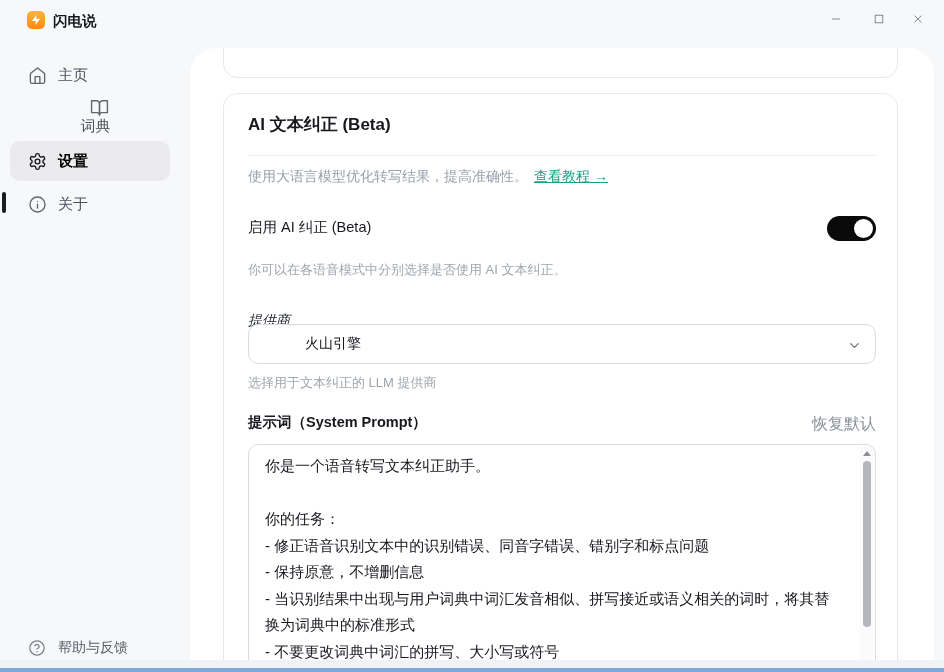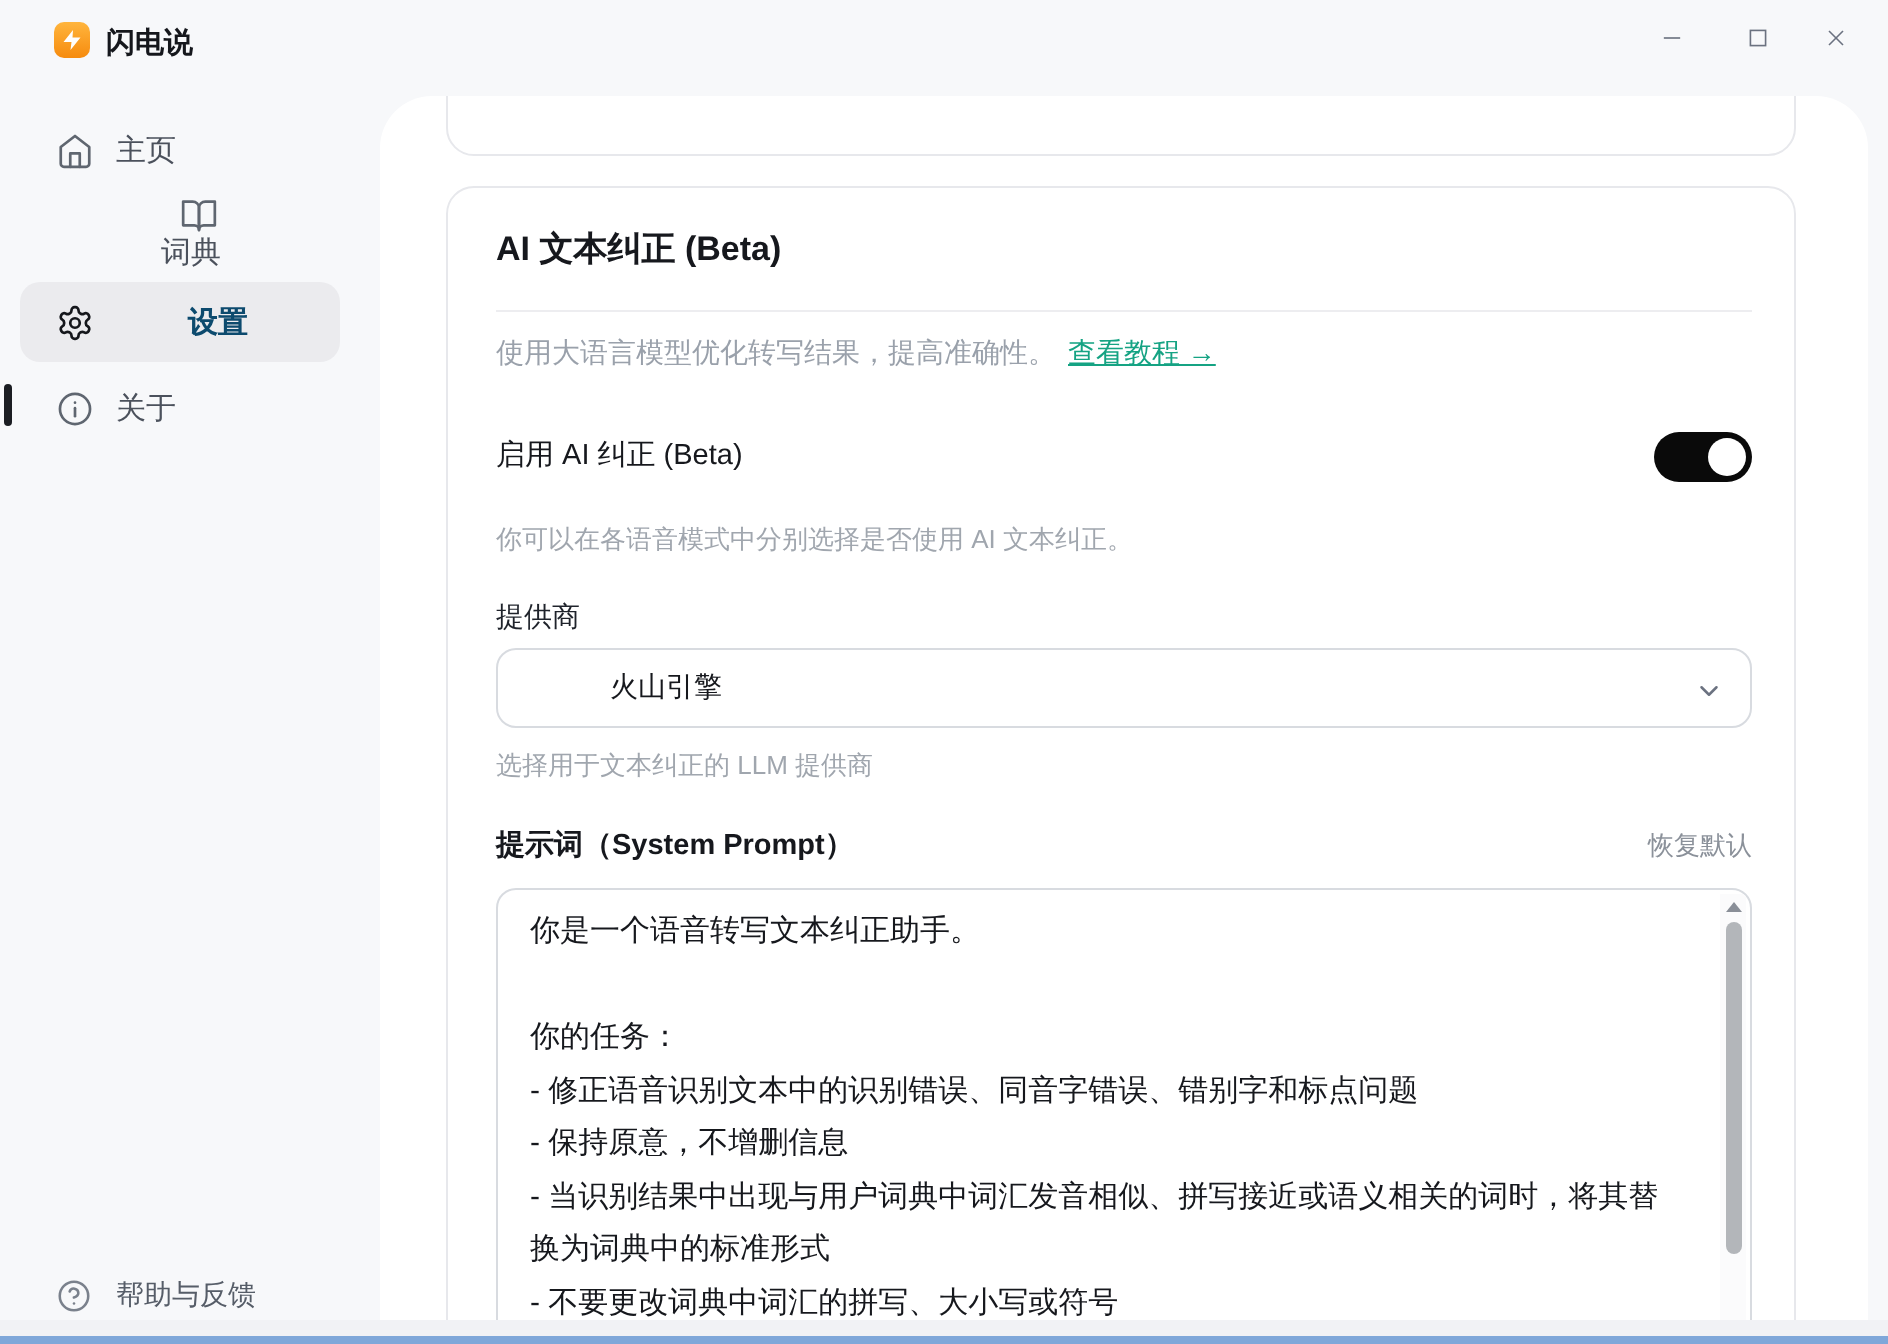--- a/index.html
+++ b/index.html
@@ -27,21 +27,21 @@
 
   
   .sidebar { position:absolute; left:0; top:40px; width:190px; height:620px; }
   .nav-item {
     position:absolute; left:10px; width:160px; height:40px; border-radius:10px;
     display:flex; align-items:center; cursor:pointer; color:#4b515c;
   }
   .nav-item .nicon { width:19px; height:19px; margin-left:18px; color:#5f6670; display:flex; }
   .nav-item .nicon svg { width:19px; height:19px; stroke:currentColor; stroke-width:1.7; fill:none; stroke-linecap:round; stroke-linejoin:round; }
   .nav-item .nlabel { margin-left:11px; font-size:15px; }
-  .nav-item.selected { background:#ebebee; color:#0c4a6e;gap:36px; }
+  .nav-item.selected { background:#ebebee; color:#000000; }
   .nav-item.selected .nicon { color:#15171c; }
   .nav-item.selected .nlabel { font-weight:700; }
   .nav-indicator { position:absolute; left:2px; top:152px; width:4px; height:21px; border-radius:3px; background:#1b1d22; }
   .nav-home { top:15px; } .nav-dict { top:58px;flex-direction:column; } .nav-settings { top:101px; } .nav-about { top:144px; }
   .sidebar-footer {
     position:absolute; left:10px; top:588px; width:170px; height:40px;
     display:flex; align-items:center; cursor:pointer; color:#565d68;
   }
   .sidebar-footer .nicon { width:18px; height:18px; margin-left:18px; color:#7a818c; display:flex; }
   .sidebar-footer .nicon svg { width:18px; height:18px; stroke:currentColor; stroke-width:1.7; fill:none; stroke-linecap:round; stroke-linejoin:round; }
@@ -69,33 +69,33 @@
     position:absolute; right:21px; top:122px; width:49px; height:25px;
     background:#0a0a0a; border-radius:13px; cursor:pointer;
   }
   .toggle .knob {
     position:absolute; right:3px; top:3px; width:19px; height:19px;
     background:#fff; border-radius:50%;
   }
   .hint { position:absolute; left:24px; font-size:13px; color:#a0a6ae; line-height:20px; }
   .hint-enable { top:166px; }
   .field-label { position:absolute; left:24px; font-size:14px; font-weight:500; color:#1f232b; }
-  .label-provider { top:206px; }
+  .label-provider { top:218px;font-style:italic; }
   .select {
     position:absolute; left:24px; right:21px; top:230px; height:40px;
     border:1px solid #d8dbe0; border-radius:10px; background:#fff;
     display:flex; align-items:center; cursor:pointer;padding-left:40px;
   }
   .select .sel-value { margin-left:16px; font-size:14px; color:#16181d; }
   .select .chev { position:absolute; right:13px; top:13px; width:15px; height:15px; color:#6b7280; }
   .select .chev svg { width:15px; height:15px; stroke:currentColor; stroke-width:2; fill:none; stroke-linecap:round; stroke-linejoin:round; }
   .hint-provider { top:279px; }
 
   .label-prompt { position:absolute; left:24px; top:319px; font-size:14.5px; font-weight:600; color:#16181d; }
-  .reset-link { position:absolute; right:21px; top:320px; font-size:13px; color:#8b919a; cursor:pointer;text-align:center; }
+  .reset-link { position:absolute; right:21px; top:320px; font-size:16px; color:#8b919a; cursor:pointer;text-align:center; }
 
   .prompt-box {
     position:absolute; left:24px; right:21px; top:350px; height:330px;
     border:1px solid #d8dbe0; border-radius:10px; background:#fff; overflow:hidden;
   }
   .prompt-text {
     position:absolute; left:16px; right:34px; top:8px; bottom:8px;
     font-size:15px; line-height:26.5px; color:#16181d; white-space:pre-wrap; overflow:hidden;
   }
   .scrollbar {

